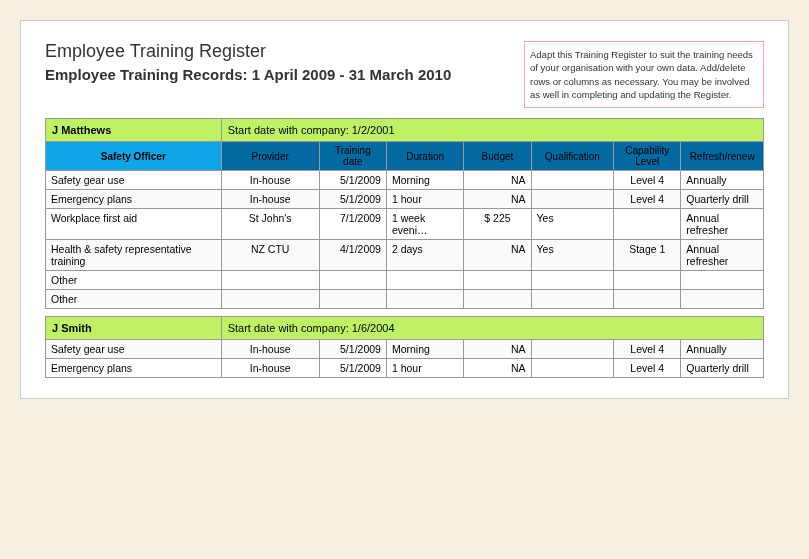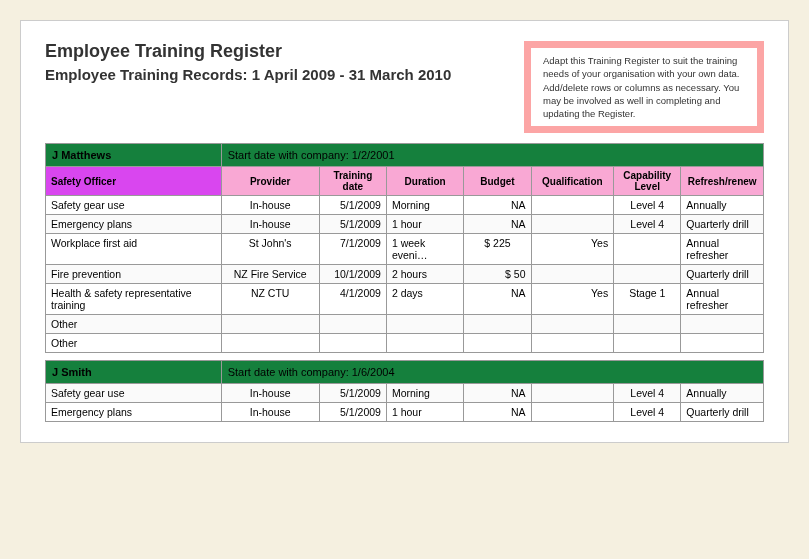--- a/index.html
+++ b/index.html
@@ -18,90 +18,90 @@
       position: relative;
     }
     .header-row {
       display: flex;
       justify-content: space-between;
       align-items: flex-start;
       margin-bottom: 10px;
     }
     .title-block h1 {
       font-size: 18px;
-      font-weight: bold;
+      font-weight: normal;
       color: #333;
       margin-bottom: 4px;
     }
     .title-block .subtitle {
       font-size: 15px;
       font-weight: bold;
       color: #333;
     }
     .info-box {
-      border: 7px solid #fca5a5;
-      padding: 6px 12px;
+      border: 1px solid #fca5a5;
+      padding: 6px 5px;
       font-size: 9.5px;
       color: #333;
       max-width: 240px;
       line-height: 1.4;
       margin-left: 16px;
     }
     table {
       width: 100%;
       border-collapse: collapse;
       margin-bottom: 0;
     }
     td, th {
       border: 1px solid #999;
       padding: 3px 5px;
       vertical-align: top;
       font-size: 10.5px;
     }
     .employee-header-row td {
-      background: #15803d;
+      background: #bef264;
       font-weight: bold;
       font-size: 11px;
       color: #000;
       padding: 5px 6px;
       margin-left: 18px;
     }
     .employee-header-row .emp-name {
       width: 170px;
     }
     .employee-header-row .emp-start {
       font-weight: normal;
     }
     .col-header-row th {
-      background: #f9a8d4;
-      font-weight: bold;
+      background: #0369a1;
+      font-weight: normal;
       text-align: center;
       font-size: 10px;
       color: #000;
       border: 1px solid #999;
       vertical-align: middle;
     }
     .col-header-row .role-col {
-      background: #d946ef;
+      background: #0ea5e9;
       font-weight: bold;
-      text-align: left;
+      text-align: center;
     }
     .data-row td {
       background: #fff;
       vertical-align: top;
     }
     .data-row:nth-child(even) td {
       background: #fafafa;
     }
     .col-role { width: 150px; }
     .col-provider { width: 95px; text-align: center; }
     .col-training-date { width: 65px; text-align: right; }
     .col-duration { width: 75px; text-align: left; }
     .col-budget { width: 65px; text-align: right; }
-    .col-qualification { width: 80px; text-align: right; }
+    .col-qualification { width: 80px; text-align: left; }
     .col-capability { width: 65px; text-align: center; }
     .col-refresh { width: 80px; text-align: left; }
   </style>
 </head>
 <body>
 
 <div class="page">
   <div class="header-row">
     <div class="title-block">
       <h1>Employee Training Register</h1>
@@ -155,30 +155,20 @@
         <td>Workplace first aid</td>
         <td class="col-provider">St John's</td>
         <td class="col-training-date">7/1/2009</td>
         <td class="col-duration">1 week eveni…</td>
         <td class="col-budget" style="text-align:center;">$ 225</td>
         <td class="col-qualification">Yes</td>
         <td class="col-capability"></td>
         <td class="col-refresh">Annual refresher</td>
       </tr>
       <tr class="data-row">
-        <td>Fire prevention</td>
-        <td class="col-provider">NZ Fire Service</td>
-        <td class="col-training-date">10/1/2009</td>
-        <td class="col-duration">2 hours</td>
-        <td class="col-budget" style="text-align:right;">$ 50</td>
-        <td class="col-qualification"></td>
-        <td class="col-capability"></td>
-        <td class="col-refresh">Quarterly drill</td>
-      </tr>
-      <tr class="data-row">
         <td>Health &amp; safety representative training</td>
         <td class="col-provider">NZ CTU</td>
         <td class="col-training-date">4/1/2009</td>
         <td class="col-duration">2 days</td>
         <td class="col-budget">NA</td>
         <td class="col-qualification">Yes</td>
         <td class="col-capability">Stage 1</td>
         <td class="col-refresh">Annual refresher</td>
       </tr>
       <tr class="data-row">

